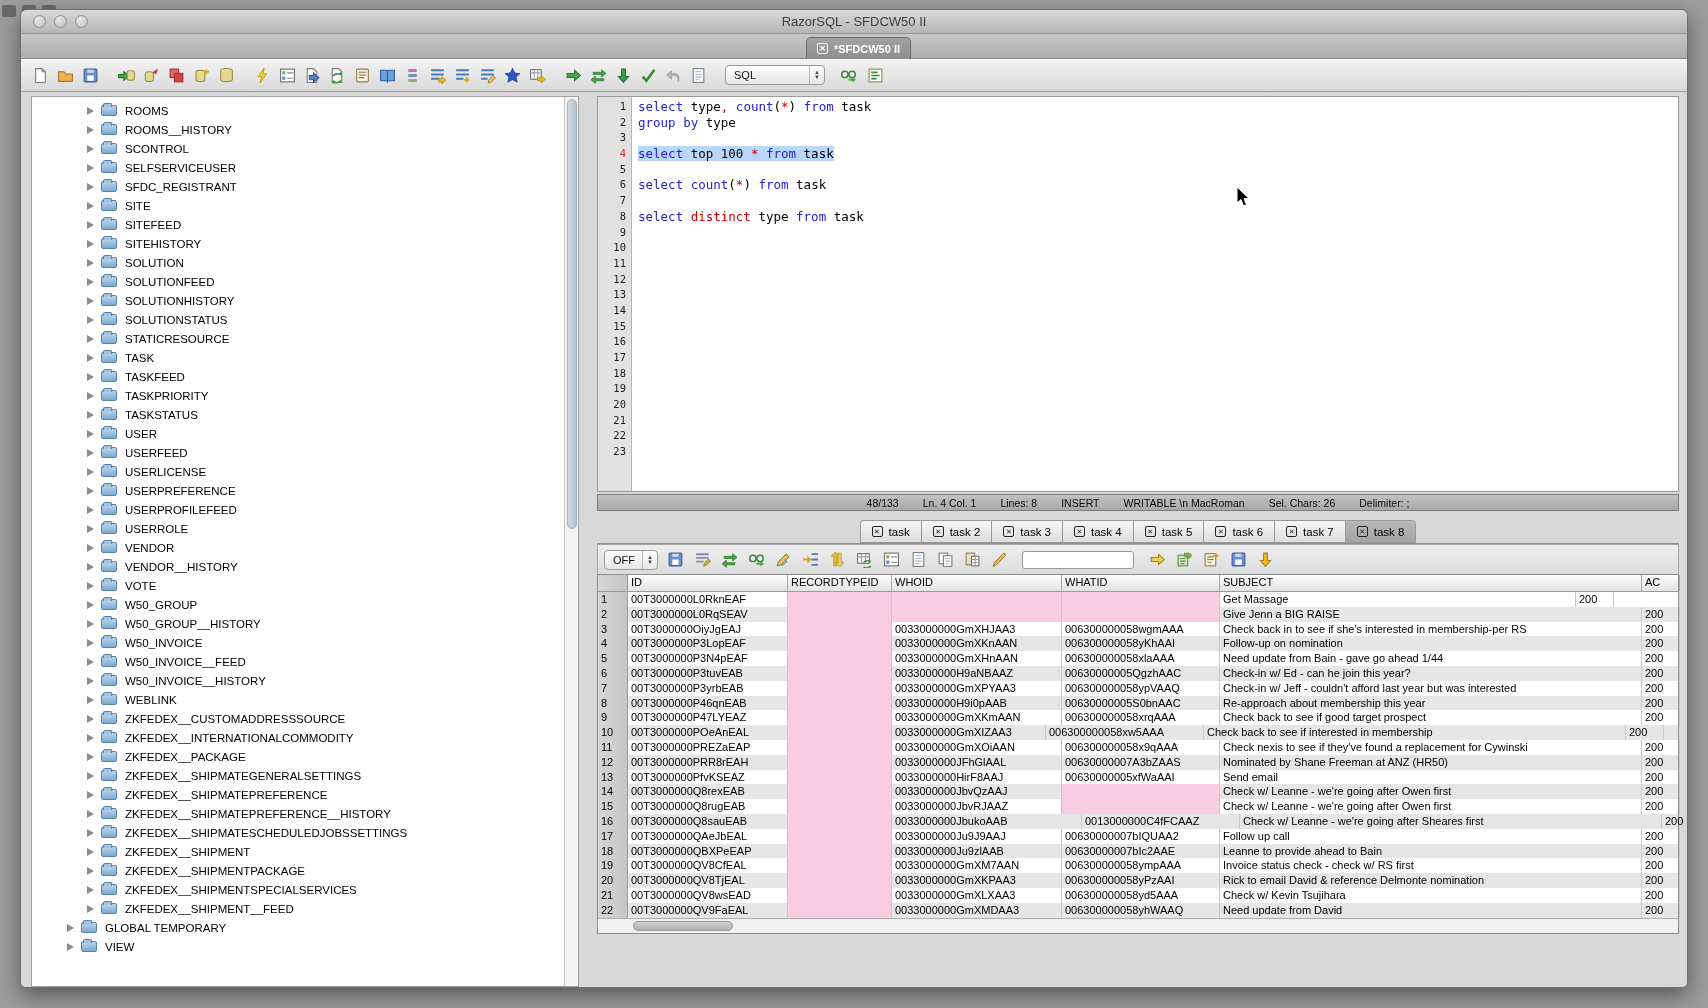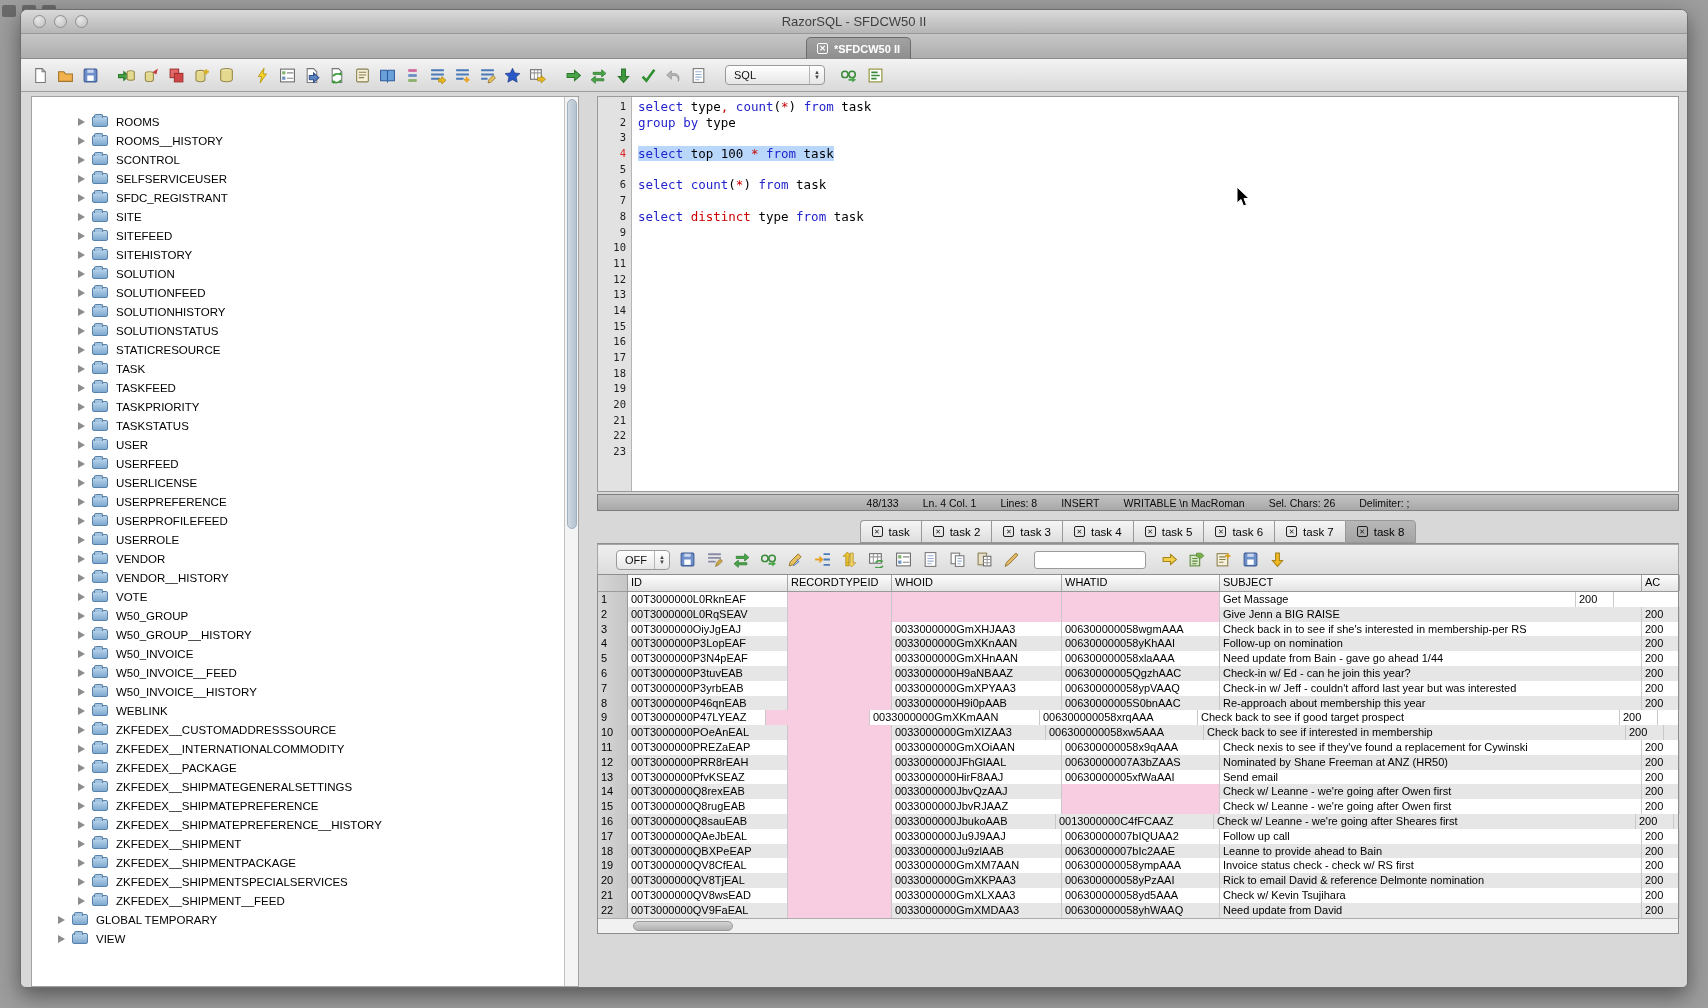--- a/index.html
+++ b/index.html
@@ -23,21 +23,21 @@
   .tb-group{display:flex;align-items:center;gap:7px;margin-right:18px;}
   .ic{width:18px;height:18px;display:inline-flex;align-items:center;justify-content:center;}
   .ic svg{width:17px;height:17px;}
   .dropdown{height:20px;background:linear-gradient(#ffffff,#e6e6e6);border:1px solid #9a9a9a;border-radius:4px;display:flex;align-items:center;font-size:11px;color:#111;padding-left:8px;position:relative;}
   .dd-sql{width:100px;margin-right:14px;}
   .stepper{margin-left:auto;width:15px;height:100%;border-left:1px solid #b5b5b5;display:flex;flex-direction:column;align-items:center;justify-content:center;font-size:6px;color:#444;line-height:5px;}
 
   
   .content{flex:1;display:flex;padding:4px 8px 0 10px;gap:0;background:#d8d8d8;min-height:0;}
   .tree-panel{width:548px;background:#fff;border:1px solid #a2a2a2;display:flex;flex:none;}
-  .tree-scroll{flex:1;overflow:hidden;padding-top:15px;}
+  .tree-scroll{flex:1;overflow:hidden;padding-top:4px;margin-left:9px;}
   .tree-row{height:19px;display:flex;align-items:center;font-size:11.5px;color:#000;}
   .tree-row.lvl1{padding-left:46px;}
   .tree-row.lvl0{padding-left:26px;}
   .tri{width:0;height:0;border-left:7px solid #8c8c8c;border-top:4.5px solid transparent;border-bottom:4.5px solid transparent;margin-right:7px;flex:none;}
   .folder{width:16px;height:11px;background:linear-gradient(#b9d5ec,#7ea9cf);border:1px solid #5882a9;border-radius:2px;position:relative;margin-right:8px;flex:none;}
   .folder::before{content:"";position:absolute;top:-3px;left:1px;width:7px;height:3px;background:#a3c3de;border:1px solid #5882a9;border-bottom:none;border-radius:2px 2px 0 0;}
   .vscroll{width:14px;border-left:1px solid #c2c2c2;background:#f4f4f4;position:relative;flex:none;}
   .vthumb{position:absolute;left:1.5px;top:2px;width:10px;height:430px;background:linear-gradient(90deg,#cfd9e2,#b4c3d0);border:1px solid #9fb0bf;border-radius:5px;}
 
   .splitter{width:18px;flex:none;}
@@ -57,21 +57,21 @@
   .estatus{height:17px;margin-top:2px;background:linear-gradient(#c2c2c2,#a8a8a8);border:1px solid #7e7e7e;display:flex;align-items:center;justify-content:center;gap:24px;font-size:10.5px;color:#0a0a0a;flex:none;}
 
   
   .rtabs{height:24px;margin-top:9px;display:flex;justify-content:center;align-items:flex-end;border-bottom:1px solid #8f8f8f;flex:none;}
   .rtab{height:23px;padding:0 11px;display:flex;align-items:center;gap:6px;font-size:11.5px;color:#000;background:linear-gradient(#f6f6f6,#dedede);border:1px solid #989898;border-right:none;}
   .rtab:first-child{border-radius:4px 0 0 0;}
   .rtab:last-child{border-right:1px solid #989898;border-radius:0 4px 0 0;}
   .rtab.active{background:linear-gradient(#b8b8b8,#a4a4a4);align-items:center;}
   .rtab .xbox{font-size:7px;line-height:9px;color:#222;}
 
-  .rtoolbar{height:30px;background:linear-gradient(#efefef,#dcdcdc);border:1px solid #a5a5a5;border-bottom:none;display:flex;align-items:center;padding:0 18px;gap:8px;flex:none;}
+  .rtoolbar{height:30px;background:linear-gradient(#efefef,#dcdcdc);border:1px solid #a5a5a5;border-bottom:none;display:flex;align-items:center;padding:0 6px;gap:8px;flex:none;}
   .dd-off{width:54px;flex:none;}
   .rsearch{width:112px;height:18px;border:1px solid #9a9a9a;border-radius:3px;background:#fff;font-size:11px;padding:0 4px;margin:0 6px;}
 
   .grid{border:1px solid #8d8d8d;background:#fff;flex:none;}
   .ghead{display:flex;height:17px;background:linear-gradient(#fdfdfd,#e3e3e3);border-bottom:1px solid #9a9a9a;font-size:11px;color:#000;}
   .ghead .gc{border-right:1px solid #a8a8a8;padding:1px 3px 0 3px;overflow:hidden;white-space:nowrap;}
   .grow{display:flex;height:14.8px;font-size:11px;color:#000;}
   .grow .gc{border-right:1px solid #c9c9c9;padding:0 3px;overflow:hidden;white-space:nowrap;line-height:14.5px;}
   .grow.even{background:#e6e6e6;}
   .gc.rn{background:linear-gradient(90deg,#d6d6d6,#c6c6c6);border-right:1px solid #9a9a9a;color:#000;}
@@ -496,20 +496,25 @@
             <span>ZKFEDEX__SHIPMATEPREFERENCE</span>
           </div>
           <div class="tree-row lvl1">
             <span class="tri"></span>
             <span class="folder"></span>
             <span>ZKFEDEX__SHIPMATEPREFERENCE__HISTORY</span>
           </div>
           <div class="tree-row lvl1">
             <span class="tri"></span>
             <span class="folder"></span>
+            <span>ZKFEDEX__SHIPMATESCHEDULEDJOBSSETTINGS</span>
+          </div>
+          <div class="tree-row lvl1">
+            <span class="tri"></span>
+            <span class="folder"></span>
             <span>ZKFEDEX__SHIPMENT</span>
           </div>
           <div class="tree-row lvl1">
             <span class="tri"></span>
             <span class="folder"></span>
             <span>ZKFEDEX__SHIPMENTPACKAGE</span>
           </div>
           <div class="tree-row lvl1">
             <span class="tri"></span>
             <span class="folder"></span>
@@ -824,21 +829,21 @@
               <div class="gc rn" style="width: 30px; flex: 0 0 auto;">8</div>
               <div class="gc" style="width: 160px; flex: 0 0 auto;">00T3000000P46qnEAB</div>
               <div class="gc null" style="width: 104px; flex: 0 0 auto;"></div>
               <div class="gc" style="width: 170px; flex: 0 0 auto;">0033000000H9i0pAAB</div>
               <div class="gc" style="width: 158px; flex: 0 0 auto;">00630000005S0bnAAC</div>
               <div class="gc" style="width: 422px; flex: 0 0 auto;">Re-approach about membership this year</div>
               <div class="gc" style="width: 38px; flex: 0 0 auto;">200</div>
             </div>
             <div class="grow">
               <div class="gc rn" style="width: 30px; flex: 0 0 auto;">9</div>
-              <div class="gc" style="width: 138px; flex: 0 0 auto;">00T3000000P47LYEAZ</div>
+              <div class="gc" style="width: 160px; flex: 0 0 auto;">00T3000000P47LYEAZ</div>
               <div class="gc null" style="width: 104px; flex: 0 0 auto;"></div>
               <div class="gc" style="width: 170px; flex: 0 0 auto;">0033000000GmXKmAAN</div>
               <div class="gc" style="width: 158px; flex: 0 0 auto;">006300000058xrqAAA</div>
               <div class="gc" style="width: 422px; flex: 0 0 auto;">Check back to see if good target prospect</div>
               <div class="gc" style="width: 38px; flex: 0 0 auto;">200</div>
             </div>
             <div class="grow even">
               <div class="gc rn" style="width: 30px; flex: 0 0 auto;">10</div>
               <div class="gc" style="width: 160px; flex: 0 0 auto;">00T3000000POeAnEAL</div>
               <div class="gc null" style="width: 104px; flex: 0 0 auto;"></div>
@@ -889,21 +894,21 @@
               <div class="gc null" style="width: 104px; flex: 0 0 auto;"></div>
               <div class="gc" style="width: 170px; flex: 0 0 auto;">0033000000JbvRJAAZ</div>
               <div class="gc null" style="width: 158px; flex: 0 0 auto;"></div>
               <div class="gc" style="width: 422px; flex: 0 0 auto;">Check w/ Leanne - we're going after Owen first</div>
               <div class="gc" style="width: 38px; flex: 0 0 auto;">200</div>
             </div>
             <div class="grow even">
               <div class="gc rn" style="width: 30px; flex: 0 0 auto;">16</div>
               <div class="gc" style="width: 160px; flex: 0 0 auto;">00T3000000Q8sauEAB</div>
               <div class="gc null" style="width: 104px; flex: 0 0 auto;"></div>
-              <div class="gc" style="width: 164px; flex: 0 0 auto;">0033000000JbukoAAB</div>
+              <div class="gc" style="width: 190px; flex: 0 0 auto;">0033000000JbukoAAB</div>
               <div class="gc" style="width: 158px; flex: 0 0 auto;">0013000000C4fFCAAZ</div>
               <div class="gc" style="width: 422px; flex: 0 0 auto;">Check w/ Leanne - we're going after Sheares first</div>
               <div class="gc" style="width: 38px; flex: 0 0 auto;">200</div>
             </div>
             <div class="grow">
               <div class="gc rn" style="width: 30px; flex: 0 0 auto;">17</div>
               <div class="gc" style="width: 160px; flex: 0 0 auto;">00T3000000QAeJbEAL</div>
               <div class="gc null" style="width: 104px; flex: 0 0 auto;"></div>
               <div class="gc" style="width: 170px; flex: 0 0 auto;">0033000000Ju9J9AAJ</div>
               <div class="gc" style="width: 158px; flex: 0 0 auto;">00630000007bIQUAA2</div>

